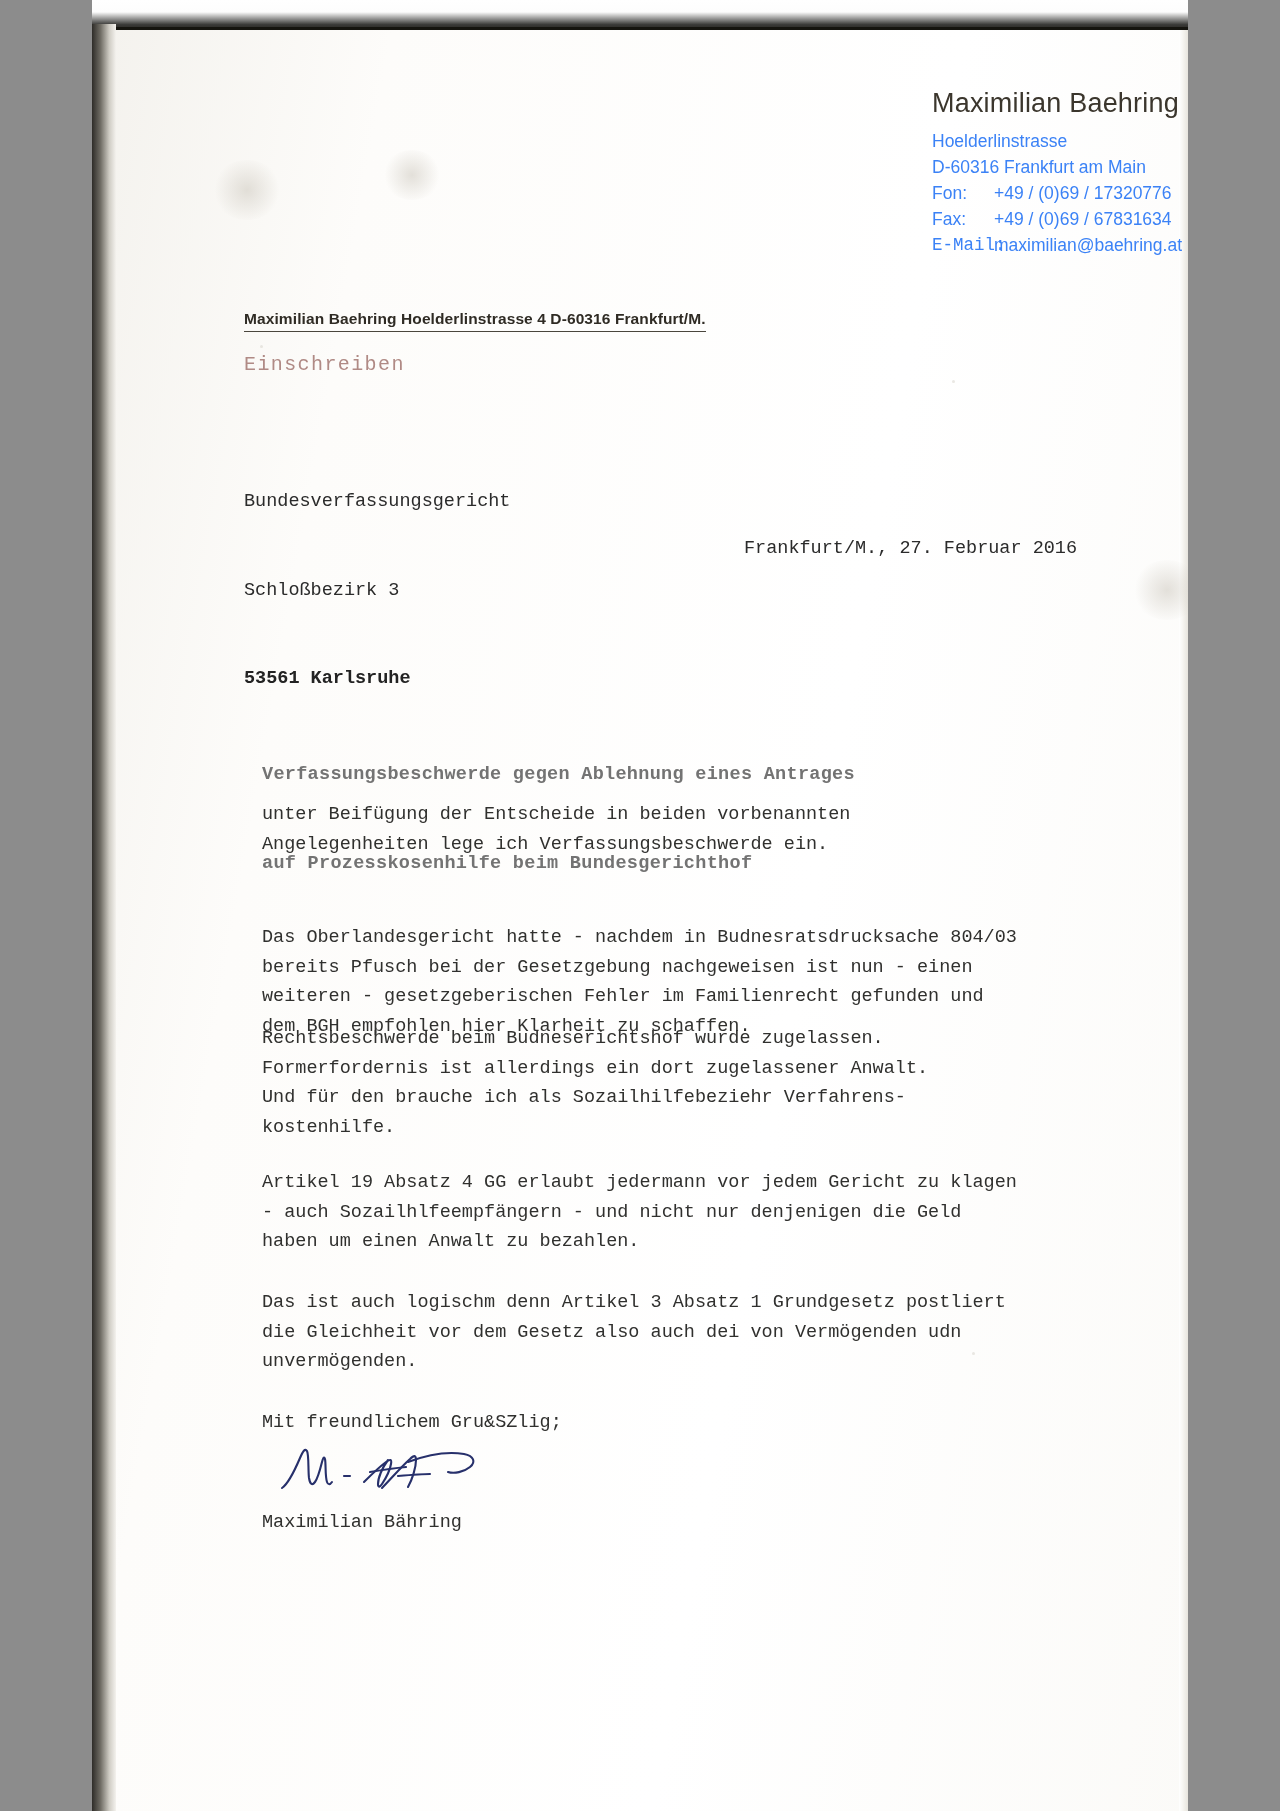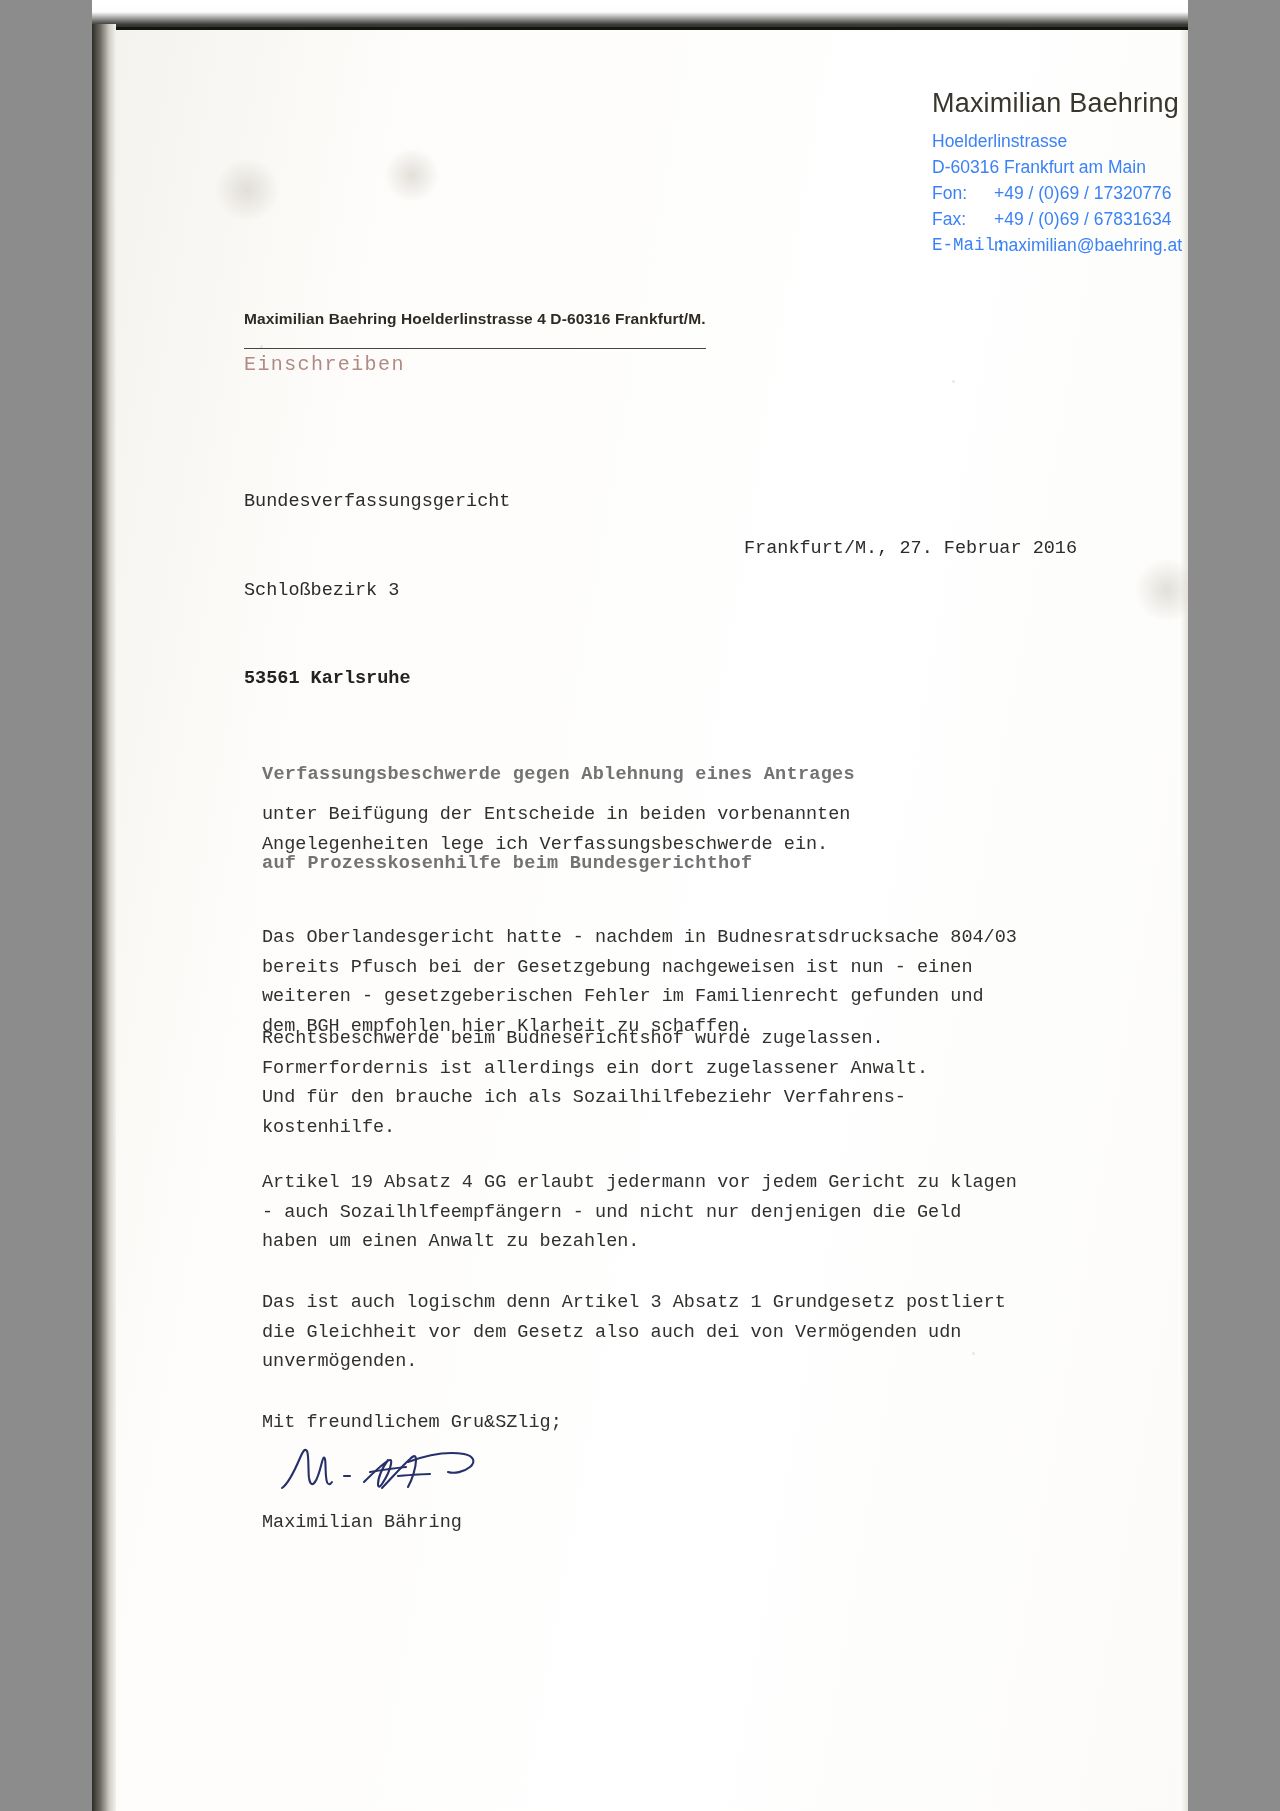--- a/index.html
+++ b/index.html
@@ -88,21 +88,21 @@
   .sender-line {
     position: absolute;
     left: 152px;
     top: 310px;
     font-family: "Liberation Sans", sans-serif;
     font-size: 15.5px;
     font-weight: 700;
     color: #2f2b24;
     white-space: nowrap;
     border-bottom: 1.6px solid #4a463d;
-    padding-bottom: 20px;
+    padding-bottom: 3px;
     letter-spacing: 0.1px;
   }
 
   
   .tw {
     font-family: "Liberation Mono", "DejaVu Sans Mono", monospace;
     color: #2b2b2b;
     font-size: 18.5px;
     line-height: 29.5px;
     white-space: pre;

